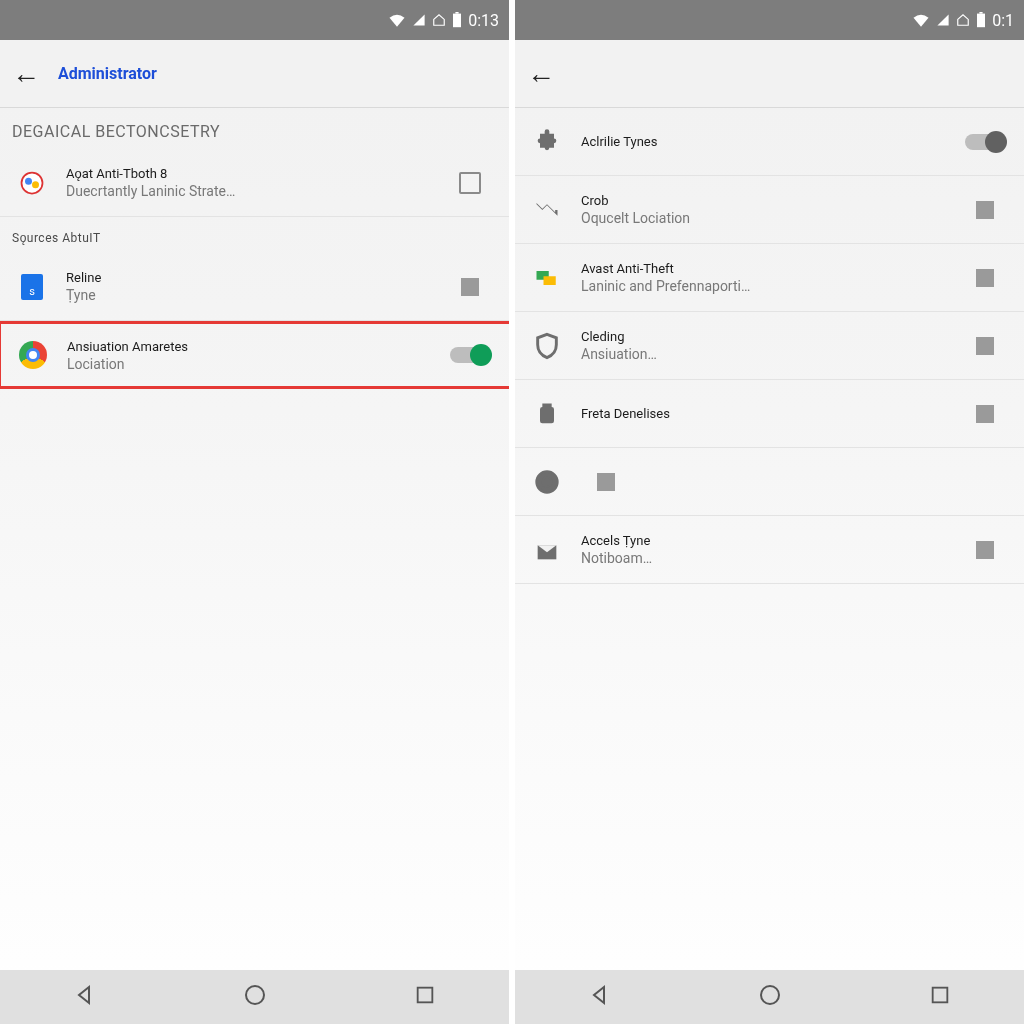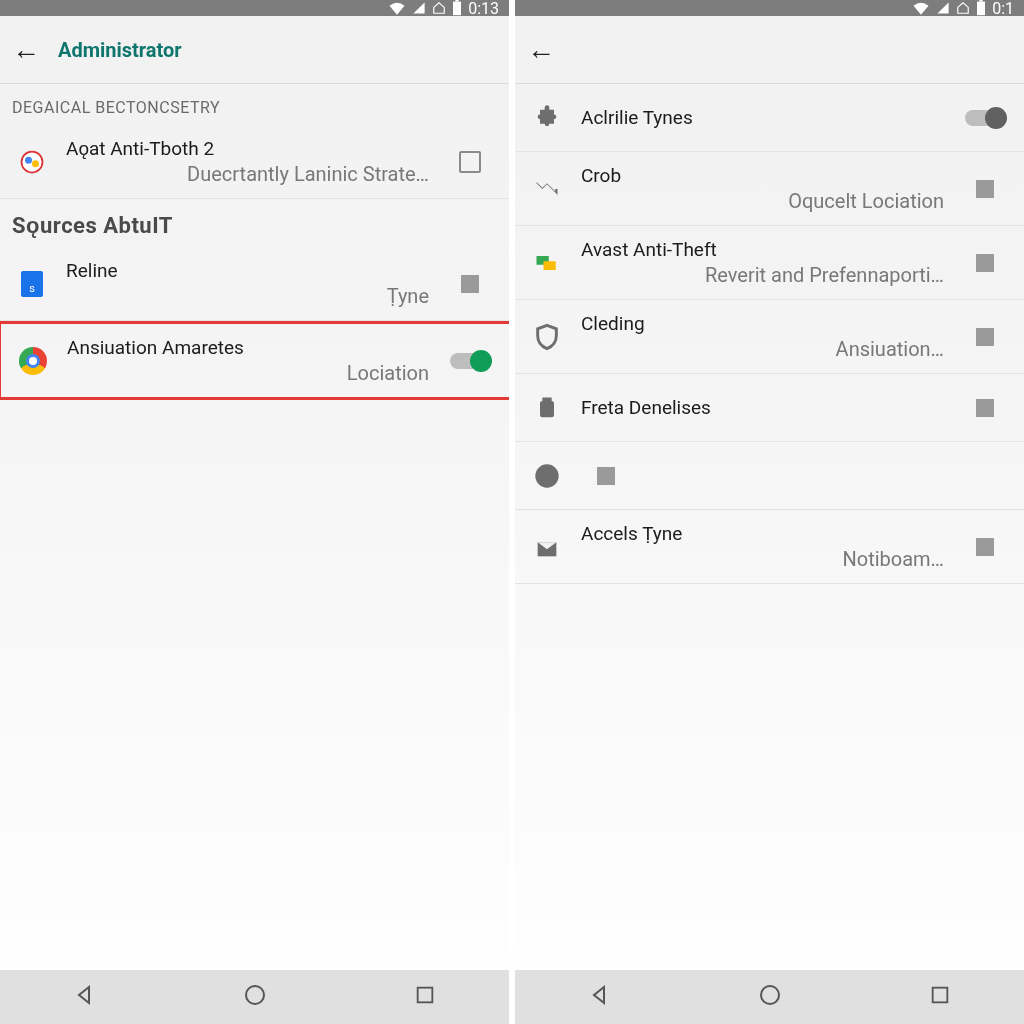--- a/index.html
+++ b/index.html
@@ -13,21 +13,21 @@
   }
   .screen {
     width: 509px;
     height: 1024px;
     background: linear-gradient(to bottom, #f1f1f1 0%, #f5f5f5 40%, #ffffff 100%);
     display: flex;
     flex-direction: column;
     position: relative;
   }
   .statusbar {
-    height: 16px;
+    height: 40px;
     background: #7d7d7d;
     display: flex;
     justify-content: flex-end;
     align-items: center;
     padding: 0 10px;
     gap: 6px;
     color: #fff;
     font-size: 16px;
   }
   .statusbar .icon { display:inline-flex; align-items:center; }
@@ -39,23 +39,23 @@
     padding: 0 12px;
     border-bottom: 1px solid #d9d9d9;
     gap: 18px;
   }
   .back-arrow {
     font-size: 28px;
     color: #222;
     cursor: pointer;
   }
   .header-title {
-    font-size: 20px;
+    font-size: 16px;
     font-weight: 700;
-    color: #0f766e;
+    color: #1d4ed8;
   }
   .section-label {
     padding: 14px 12px 8px 12px;
     font-size: 16px;
     color: #6a6a6a;
     letter-spacing: 0.5px;
   }
   .item {
     display: flex;
     align-items: center;
@@ -74,30 +74,29 @@
     flex-shrink: 0;
   }
   .item .texts {
     flex: 1;
     display: flex;
     flex-direction: column;
     gap: 2px;
     overflow: hidden;
   }
   .item .title {
-    font-size: 19px;
+    font-size: 13px;
     color: #1c1c1c;
   }
   .item .subtitle {
-    font-size: 20px;
+    font-size: 14px;
     color: #787878;
     white-space: nowrap;
     overflow: hidden;
     text-overflow: ellipsis;
-    text-align: right;
   }
   .item .control {
     width: 50px;
     display:flex;
     justify-content:center;
     align-items:center;
   }
   .checkbox-empty {
     width: 22px; height: 22px;
     border: 2px solid #8a8a8a;
@@ -186,29 +185,29 @@
 
   <div class="item">
     <div class="icon-slot">
       <svg class="ico-avast" viewBox="0 0 32 32">
           <circle cx="16" cy="16" r="12" fill="#fff" stroke="#d33" stroke-width="2"></circle>
           <circle cx="12" cy="14" r="4" fill="#4285f4"></circle>
           <circle cx="20" cy="18" r="4" fill="#fbbc05"></circle>
         </svg>
     </div>
     <div class="texts">
-      <span class="title">Aǫat Anti-Tbοth 2</span>
+      <span class="title">Aǫat Anti-Tbοth 8</span>
       <span class="subtitle">Duecrtantly Laninic Strate…</span>
     </div>
     <div class="control">
         <div class="checkbox-empty"></div>
       </div>
   </div>
 
-  <div class="section-label" style="font-size:22px;color:#4a4a4a;font-weight:bold;">Sǫurces AbtuIT</div>
+  <div class="section-label" style="font-size:12px;color:#4a4a4a;">Sǫurces AbtuIT</div>
 
   <div class="item">
     <div class="icon-slot">
         <div class="ico-doc">s</div>
       </div>
     <div class="texts">
       <span class="title">Reline</span>
       <span class="subtitle">Ṭyne</span>
     </div>
     <div class="control">
@@ -307,21 +306,21 @@
 
   <div class="item">
     <div class="icon-slot">
         <svg class="ico-avast2" viewBox="0 0 32 32">
           <rect x="4" y="8" width="14" height="10" fill="#34a853"></rect>
           <rect x="12" y="14" width="14" height="10" fill="#fbbc05"></rect>
         </svg>
       </div>
     <div class="texts">
       <span class="title">Avast Anti-Theft</span>
-      <span class="subtitle">Reverit and Prefennaporti…</span>
+      <span class="subtitle">Laninic and Prefennaporti…</span>
     </div>
     <div class="control">
         <div class="checkbox-square"></div>
       </div>
   </div>
 
   <div class="item">
     <div class="icon-slot">
         <svg class="ico-shield" viewBox="0 0 24 24">
           <path d="M12 2l8 3v6c0 5-3 9-8 11-5-2-8-6-8-11V5z" fill="none" stroke="#6e6e6e" stroke-width="2.5"></path>

